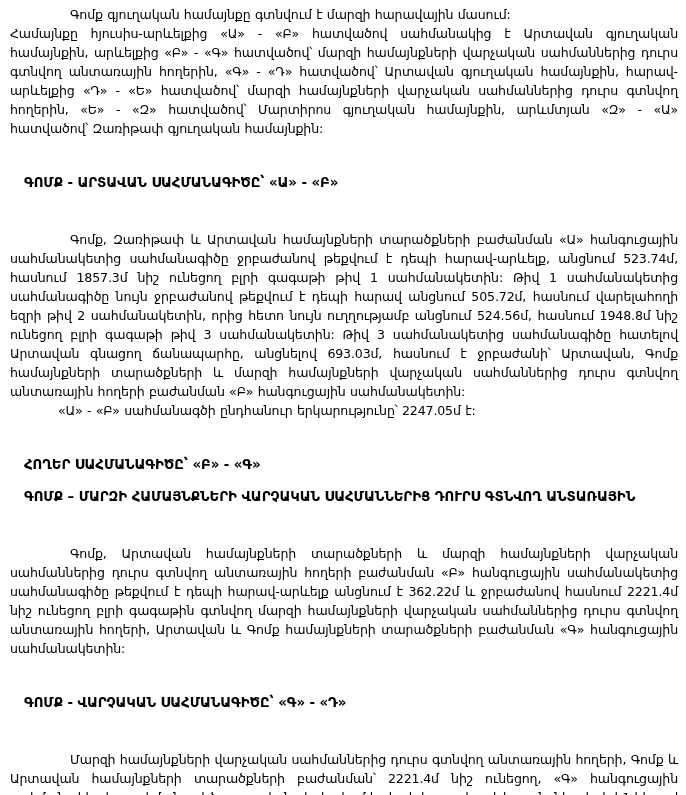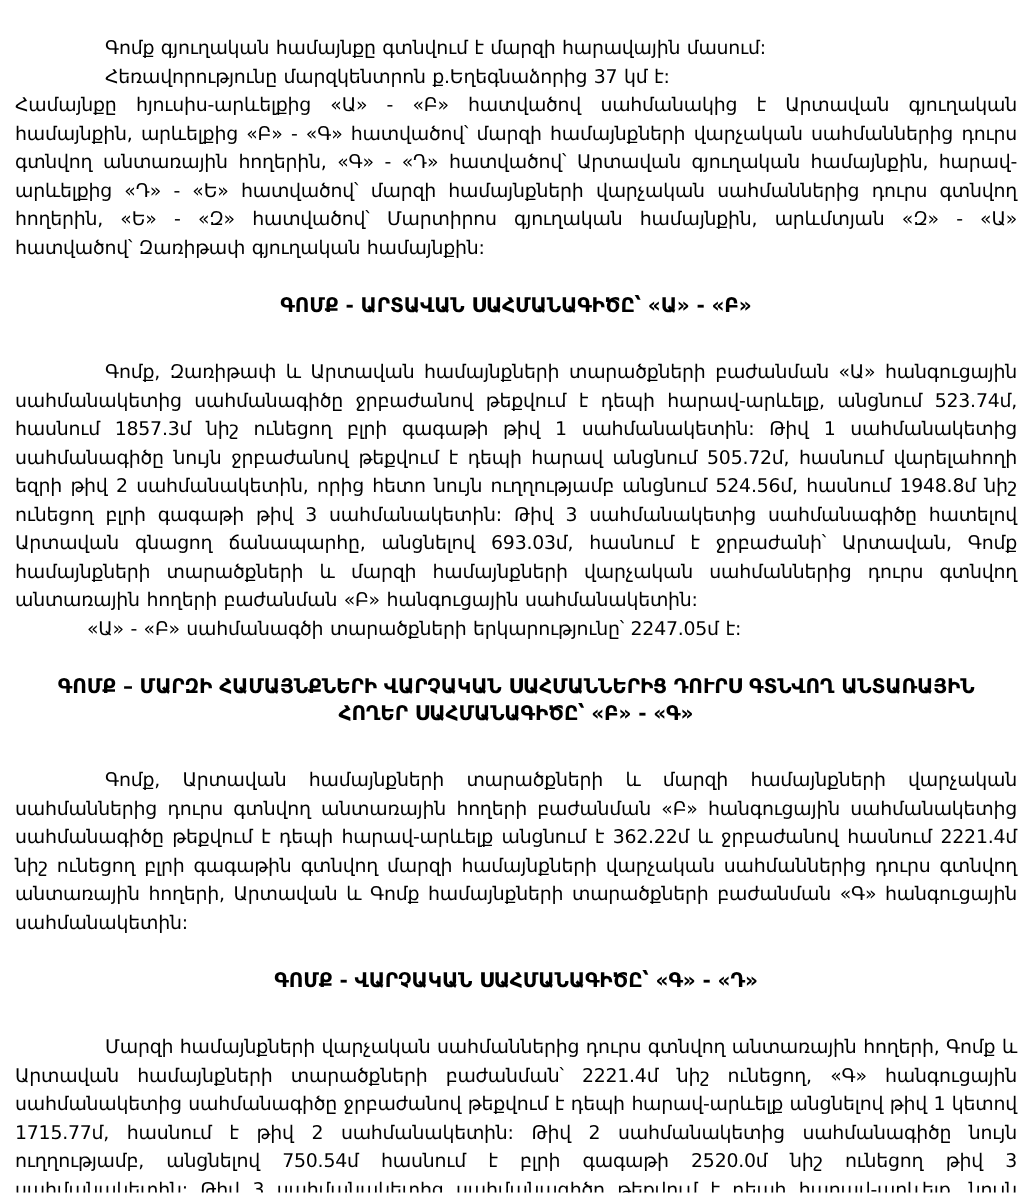--- a/index.html
+++ b/index.html
@@ -11,66 +11,64 @@
       width: 686px;
       height: 795px;
       overflow: hidden;
       font-family: "DejaVu Sans", "Liberation Sans", sans-serif;
       color: #000000;
     }
     .page {
       position: relative;
       width: 686px;
       height: 795px;
-      padding: 22px 8px 0 10px;
+      padding: 5px 8px 0 10px;
       box-sizing: border-box;
     }
     .para {
       font-size: 12.6px;
       line-height: 19px;
       text-align: justify;
       margin: 0;
       word-spacing: 0.5px;
       letter-spacing: -0.15px;
     }
     .indent { text-indent: 60px; }
     .indent-sm { text-indent: 48px; }
     .heading {
       font-size: 13.4px;
       line-height: 18px;
-      text-align: center;
-      margin: 0;
+      margin: 14px;
       letter-spacing: -0.1px;
     }
     .gap-m { height: 24px; }
     .gap-h { height: 22px; }
   </style>
 </head>
 <body>
 
 <div class="page">
 
   <p class="para indent">Գոմք գյուղական համայնքը գտնվում է մարզի հարավային մասում:</p>
-  <p class="para indent">Հեռավորությունը մարզկենտրոն ք.Եղեգնաձորից 37 կմ է:</p>
   <p class="para">Համայնքը հյուսիս-արևելքից «Ա» - «Բ» հատվածով սահմանակից է Արտավան գյուղական համայնքին, արևելքից «Բ» - «Գ» հատվածով՝ մարզի համայնքների վարչական սահմաններից դուրս գտնվող անտառային հողերին, «Գ» - «Դ» հատվածով՝ Արտավան գյուղական համայնքին, հարավ-արևելքից «Դ» - «Ե» հատվածով՝ մարզի համայնքների վարչական սահմաններից դուրս գտնվող հողերին, «Ե» - «Զ» հատվածով՝ Մարտիրոս գյուղական համայնքին, արևմտյան «Զ» - «Ա» հատվածով՝ Զառիթափ գյուղական համայնքին:</p>
 
   <div class="gap-h"></div>
 
   <section>
     <h2 class="heading">ԳՈՄՔ - ԱՐՏԱՎԱՆ  ՍԱՀՄԱՆԱԳԻԾԸ՝ «Ա» - «Բ»</h2>
     <div class="gap-m"></div>
     <p class="para indent">Գոմք, Զառիթափ և Արտավան համայնքների տարածքների բաժանման «Ա» հանգուցային սահմանակետից սահմանագիծը ջրբաժանով թեքվում է դեպի հարավ-արևելք, անցնում 523.74մ, հասնում 1857.3մ նիշ ունեցող բլրի գագաթի թիվ 1 սահմանակետին: Թիվ 1 սահմանակետից սահմանագիծը նույն ջրբաժանով թեքվում է դեպի հարավ անցնում 505.72մ, հասնում վարելահողի եզրի թիվ 2 սահմանակետին, որից հետո նույն ուղղությամբ անցնում 524.56մ, հասնում 1948.8մ նիշ ունեցող բլրի գագաթի թիվ 3 սահմանակետին: Թիվ 3 սահմանակետից սահմանագիծը հատելով Արտավան գնացող ճանապարհը, անցնելով 693.03մ, հասնում է ջրբաժանի՝ Արտավան, Գոմք համայնքների տարածքների և մարզի համայնքների վարչական սահմաններից դուրս գտնվող անտառային հողերի բաժանման «Բ» հանգուցային սահմանակետին:</p>
-    <p class="para indent-sm">«Ա» - «Բ» սահմանագծի տարածքների երկարությունը՝ 2247.05մ է:</p>
+    <p class="para indent-sm">«Ա» - «Բ» սահմանագծի ընդհանուր երկարությունը՝ 2247.05մ է:</p>
   </section>
 
   <div class="gap-h"></div>
 
   <section>
+    <h2 class="heading">ՀՈՂԵՐ ՍԱՀՄԱՆԱԳԻԾԸ՝ «Բ» - «Գ»</h2>
     <h2 class="heading">ԳՈՄՔ – ՄԱՐԶԻ ՀԱՄԱՅՆՔՆԵՐԻ ՎԱՐՉԱԿԱՆ ՍԱՀՄԱՆՆԵՐԻՑ ԴՈՒՐՍ ԳՏՆՎՈՂ ԱՆՏԱՌԱՅԻՆ</h2>
-    <h2 class="heading">ՀՈՂԵՐ ՍԱՀՄԱՆԱԳԻԾԸ՝ «Բ» - «Գ»</h2>
     <div class="gap-m"></div>
     <p class="para indent">Գոմք, Արտավան համայնքների տարածքների և մարզի համայնքների վարչական սահմաններից դուրս գտնվող անտառային հողերի բաժանման «Բ» հանգուցային սահմանակետից սահմանագիծը թեքվում է դեպի հարավ-արևելք անցնում է 362.22մ և ջրբաժանով հասնում 2221.4մ նիշ ունեցող բլրի գագաթին գտնվող մարզի համայնքների վարչական սահմաններից դուրս գտնվող անտառային հողերի, Արտավան և Գոմք համայնքների տարածքների բաժանման «Գ» հանգուցային սահմանակետին:</p>
   </section>
 
   <div class="gap-h"></div>
 
   <section>
     <h2 class="heading">ԳՈՄՔ - ՎԱՐՉԱԿԱՆ  ՍԱՀՄԱՆԱԳԻԾԸ՝ «Գ» - «Դ»</h2>
     <div class="gap-m"></div>
     <p class="para indent">Մարզի համայնքների վարչական սահմաններից դուրս գտնվող անտառային հողերի, Գոմք և Արտավան համայնքների տարածքների բաժանման՝ 2221.4մ նիշ ունեցող, «Գ» հանգուցային սահմանակետից սահմանագիծը ջրբաժանով թեքվում է դեպի հարավ-արևելք անցնելով թիվ 1 կետով 1715.77մ, հասնում է թիվ 2 սահմանակետին: Թիվ 2 սահմանակետից սահմանագիծը նույն ուղղությամբ, անցնելով 750.54մ հասնում է բլրի գագաթի 2520.0մ նիշ ունեցող թիվ 3 սահմանակետին: Թիվ 3 սահմանակետից սահմանագիծը թեքվում է դեպի հարավ-արևելք, նույն ջրբաժանով, թիվ 4-7 սահմանակետերով անցնելով 1953.89մ, հասնում է ջրհավաքի թիվ 8 սահմանակետին, ապա թեքվում դեպի հարավ-արևելք, անցնելով 353.34մ</p>

